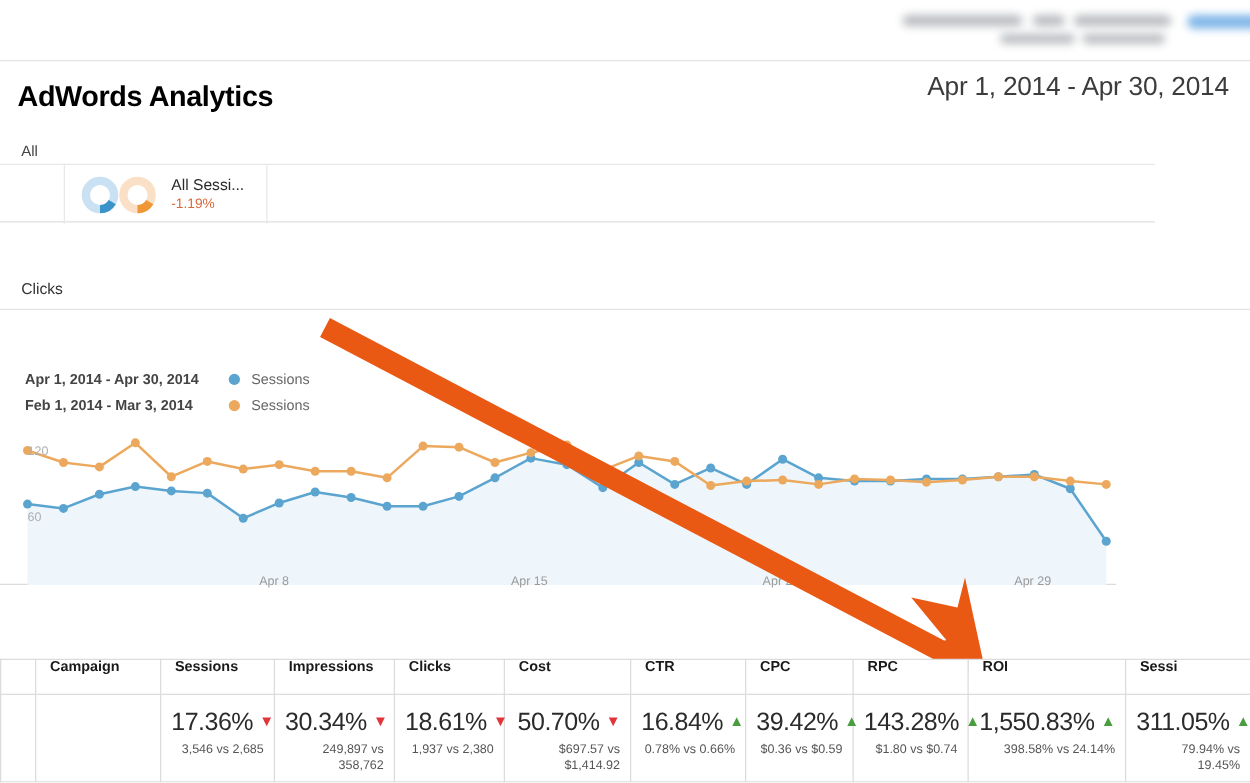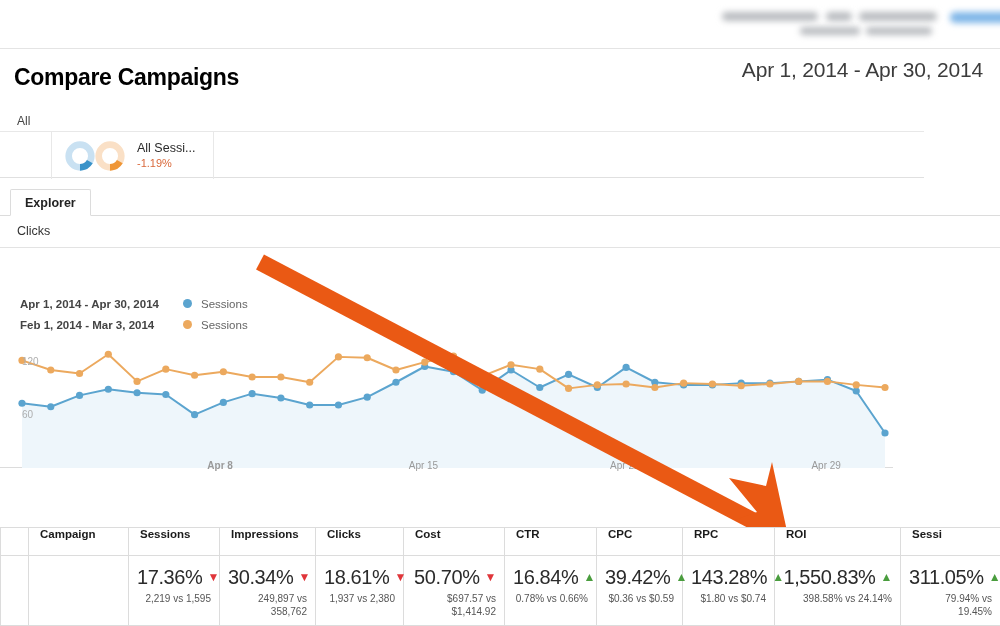--- a/index.html
+++ b/index.html
@@ -127,21 +127,21 @@
       <div class="bl g" style="left:18px;  top:4px;  width:96px;  height:9px;"></div>
       <div class="bl g" style="left:122px; top:4px;  width:26px;  height:9px;"></div>
       <div class="bl g" style="left:155px; top:4px;  width:78px;  height:9px;"></div>
       <div class="bl g" style="left:96px;  top:19px; width:60px;  height:8px;"></div>
       <div class="bl g" style="left:162px; top:19px; width:66px;  height:8px;"></div>
       <div class="bl b" style="left:246px; top:4px;  width:86px;  height:11px;"></div>
     </div>
   </div>
 
   <div class="titlerow">
-    <div class="page-title">Compare Campaigns</div>
+    <div class="page-title">AdWords Analytics</div>
     <div class="daterange">
       <div class="primary">Apr 1, 2014 - Apr 30, 2014</div>
     </div>
   </div>
 
   <div class="all-label">All</div>
   <div class="segbar">
     <div class="seg-divider" style="left:51px;"></div>
     <div class="seg-divider" style="left:213px;"></div>
     <div class="seg-chip">
@@ -155,23 +155,20 @@
           <path d="M18 30 A12 12 0 0 0 28.4 24" fill="none" stroke="#ef9636" stroke-width="7"></path>
         </svg>
       </div>
       <div class="seg-text">
         <div class="seg-name">All Sessi...</div>
         <div class="seg-delta">-1.19%</div>
       </div>
     </div>
   </div>
 
-  <div class="tabstrip">
-    <div class="tab">Explorer</div>
-  </div>
   <div class="subrow">
     <div class="lbl">Clicks</div>
   </div>
 
   <div class="chartwrap">
     <div class="legend">
       <div class="legend-row">
         <span class="legend-date">Apr 1, 2014 - Apr 30, 2014</span>
         <span class="legend-dot" style="background:#5ba4cf"></span>
         <span class="legend-name">Sessions</span>
@@ -247,21 +244,21 @@
         <ellipse cx="769.9333333333334" cy="56" rx="3.6" ry="3.6" fill="#eca95e"></ellipse>
         <ellipse cx="798.7" cy="53.375" rx="3.6" ry="3.6" fill="#eca95e"></ellipse>
         <ellipse cx="827.4666666666667" cy="53.375" rx="3.6" ry="3.6" fill="#eca95e"></ellipse>
         <ellipse cx="856.2333333333333" cy="56.875" rx="3.6" ry="3.6" fill="#eca95e"></ellipse>
         <ellipse cx="885" cy="59.5" rx="3.6" ry="3.6" fill="#eca95e"></ellipse>
       </svg>
   </div>
   <div id="chart-text-layer">
       <div class="axis-label" style="left: 22px; top: 408.5px;">60</div>
       <div class="axis-label" style="left: 22px; top: 356px;">120</div>
-      <div class="xtick" style="left: 207.367px; font-weight: bold;">Apr 8</div>
+      <div class="xtick" style="left: 207.367px;">Apr 8</div>
       <div class="xtick" style="left: 408.733px;">Apr 15</div>
       <div class="xtick" style="left: 610.1px;">Apr 22</div>
       <div class="xtick" style="left: 811.467px;">Apr 29</div>
     </div>
 
   <svg class="annot" viewBox="0 0 1000 626">
     <g>
       <line id="annot-line" x1="260" y1="262" x2="757" y2="523" stroke="#ea5914" stroke-width="17" stroke-linecap="butt"></line>
       <polygon id="annot-head" points="790,545 735,520 757,512 729,478 766,486 772,462" fill="#ea5914"></polygon>
     </g>
@@ -296,21 +293,21 @@
           <th>ROI</th>
           <th>Sessi</th>
         </tr>
       </thead>
       <tbody id="table-body">
           <tr>
             <td></td>
             <td></td>
             <td>
               <div class="pct">17.36%<span class="tri down">▼</span></div>
-              <div class="sub-val">2,219 vs 1,595</div>
+              <div class="sub-val">3,546 vs 2,685</div>
             </td>
             <td>
               <div class="pct">30.34%<span class="tri down">▼</span></div>
               <div class="sub-val">249,897 vs 358,762</div>
             </td>
             <td>
               <div class="pct">18.61%<span class="tri down">▼</span></div>
               <div class="sub-val">1,937 vs 2,380</div>
             </td>
             <td>

